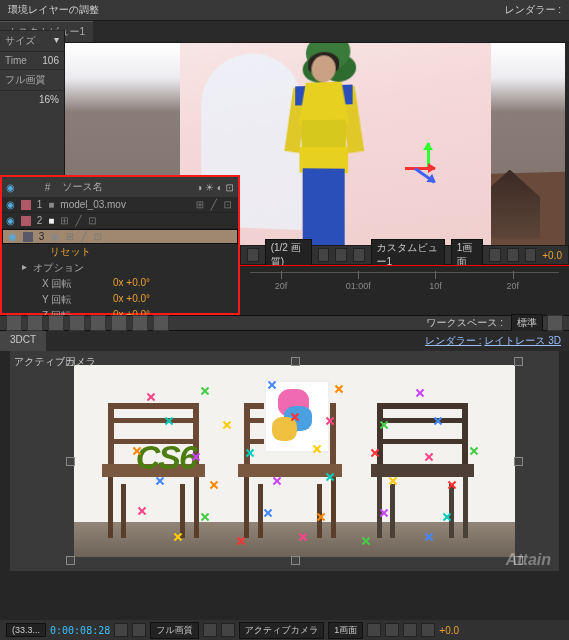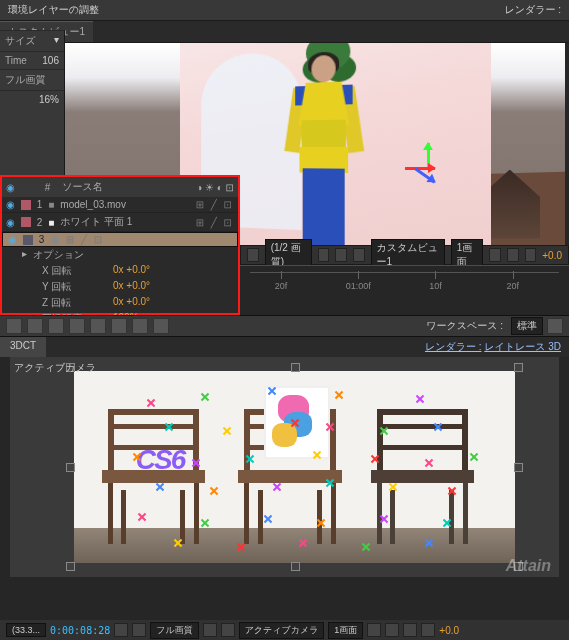--- a/index.html
+++ b/index.html
@@ -73,21 +73,21 @@
 .time-ruler-area { position:absolute; left:240px; bottom:0; right:0; height:50px; background:#262626; border-top:1px solid red;}
 .footer-bar-top { position:absolute; left:240px; bottom:50px; right:0; height:20px; background:#313131; display:flex; align-items:center; gap:6px; padding:0 6px; border:1px solid #1a1a1a;}
 .sel { background:#222; border:1px solid #111; padding:1px 5px; color:#ccc;}
 .iconbtn { width:14px; height:14px; background:#444; border:1px solid #222;}
 .ruler { position:absolute; top:6px; left:10px; right:10px; height:16px; border-top:1px solid #555;}
 .tick { position:absolute; top:-2px; width:1px; height:8px; background:#666;}
 .ticklbl { position:absolute; top:8px; font-size:9px; color:#888; transform:translateX(-50%);}
 .tick1{left:10%}.tick2{left:35%}.tick3{left:60%}.tick4{left:85%}
 
 
-.toolbar-mid { background:#383838; height:22px; display:flex; align-items:center; padding:0 6px; gap:5px; border-top:1px solid #111; border-bottom:1px solid #111; justify-content:space-between;}
+.toolbar-mid { background:#383838; height:16px; display:flex; align-items:center; padding:0 6px; gap:5px; border-top:1px solid #111; border-bottom:1px solid #111; justify-content:space-between;}
 .tool-left { display:flex; gap:5px; align-items:center;}
 .tool-right { display:flex; gap:4px; align-items:center;}
 .tool-ic { width:16px; height:16px; background:#555; border:1px solid #333; }
 .ws-label { color:#ccc; padding-right:4px;}
 
 .tab-row2 { background:#2a2a2a; display:flex;}
 .tab2 { background:#383838; padding:3px 10px; color:#ccc; border-right:1px solid #1a1a1a; position:relative;}
 .tab2.active { background:#454545;}
 .tab-x { position:absolute; right:2px; top:2px; font-size:8px;}
 
@@ -117,21 +117,21 @@
 .cl1{left:10%}.cl2{right:10%}.cl3{left:22%;height:40%}.cl4{right:22%;height:40%}
 .c3 .chair-back,.c3 .chair-seat{filter:brightness(.7) saturate(.6)}
 .c3 .chair-leg{background:#4a4038}
 
 .canvas-art { position:absolute; left:43%; top:8%; width:15%; height:38%; background:#fff; border:2px solid #efefef; overflow:hidden;}
 .art-blob{position:absolute;border-radius:40%;}
 .ab1{left:20%;top:10%;width:50%;height:40%;background:#ef6ab0}
 .ab2{left:30%;top:35%;width:45%;height:35%;background:#4aa0e0}
 .ab3{left:10%;top:50%;width:40%;height:35%;background:#f0c040}
 
-.cs6-text { position:absolute; left:14%; top:38%; font-size:28px; font-weight:900; color:#8b5cf6; font-style:italic; letter-spacing:-2px;}
+.cs6-text { position:absolute; left:14%; top:38%; font-size:34px; font-weight:900; color:#4d7c0f; font-style:italic; letter-spacing:-2px;}
 
 .tracker { position:absolute; width:10px; height:10px; transform:translate(-50%,-50%);}
 .tracker::before,.tracker::after{content:"";position:absolute;background:currentColor;}
 .tracker::before{left:0;right:0;top:4px;height:2px}
 .tracker::after{top:0;bottom:0;left:4px;width:2px}
 .tracker{transform:translate(-50%,-50%) rotate(45deg)}
 
 .watermark { position:absolute; right:8px; bottom:2px; color:rgba(255,255,255,.35); font-size:16px; font-style:italic; font-weight:bold;}
 
 .footer-bottom { position:absolute; left:0; right:0; bottom:0; height:20px; background:#313131; display:flex; align-items:center; gap:4px; padding:0 6px;}
@@ -246,30 +246,32 @@
       <span>1</span>
       <span style="color:#888">■</span>
       <span class="tl-name">model_03.mov</span>
       <span class="tl-icons">⊞ ╱ ⊡</span>
     </div>
     <div class="tl-row">
       <span style="color:#5ad">◉</span>
       <span class="tl-color" style="background:#b05868"></span>
       <span>2</span>
       <span style="color:#eee">■</span>
-      <span class="tl-name">ホワイト 平面 1</span>
       <span class="tl-icons">⊞ ╱ ⊡</span>
     </div>
     <div class="tl-row sel">
       <span style="color:#5ad">◉</span>
       <span class="tl-color" style="background:#585868"></span>
       <span>3</span>
       <span style="color:#888">▣</span>
       <span class="tl-icons">⊞ ╱ ⊡</span>
     </div>
+    <div class="tl-sub">
+        <span class="tl-btn-reset">リセット</span>
+      </div>
     <div class="tl-sub" style="padding-left:20px">
         <span>▸</span>
         <span class="pl">オプション</span>
       </div>
     <div class="tl-sub">
         <span class="pl">X 回転</span>
         <span class="pv">0x +0.0°</span>
       </div>
     <div class="tl-sub">
         <span class="pl">Y 回転</span>

